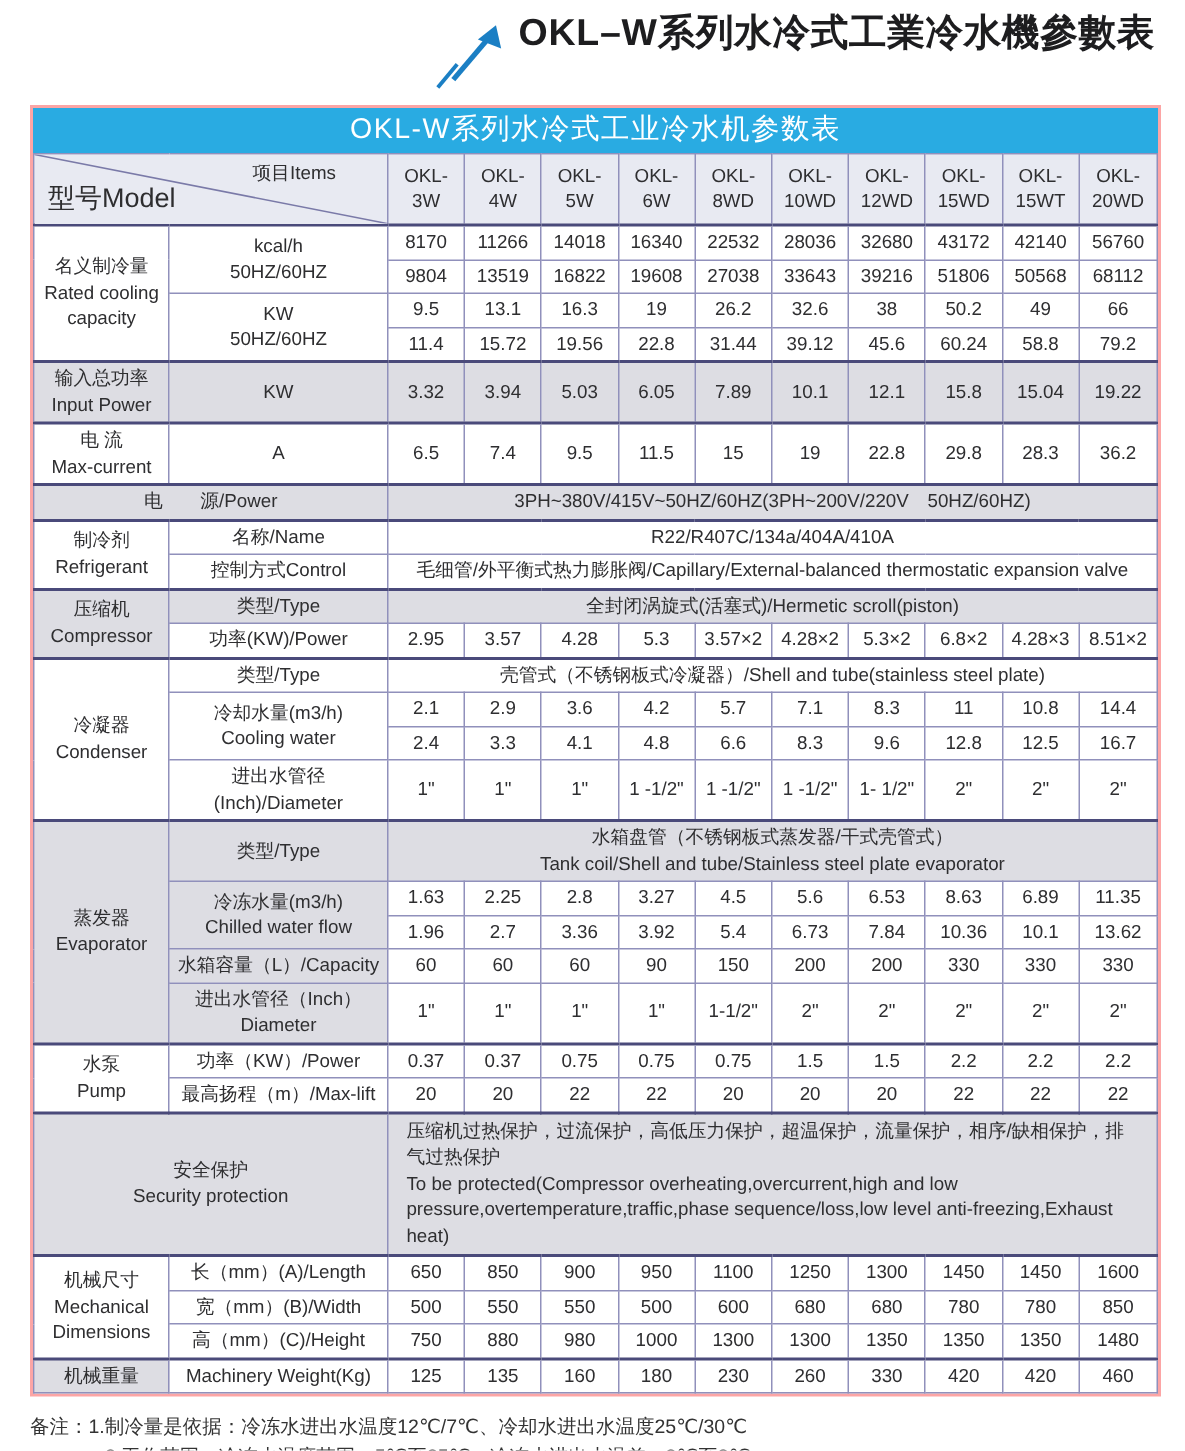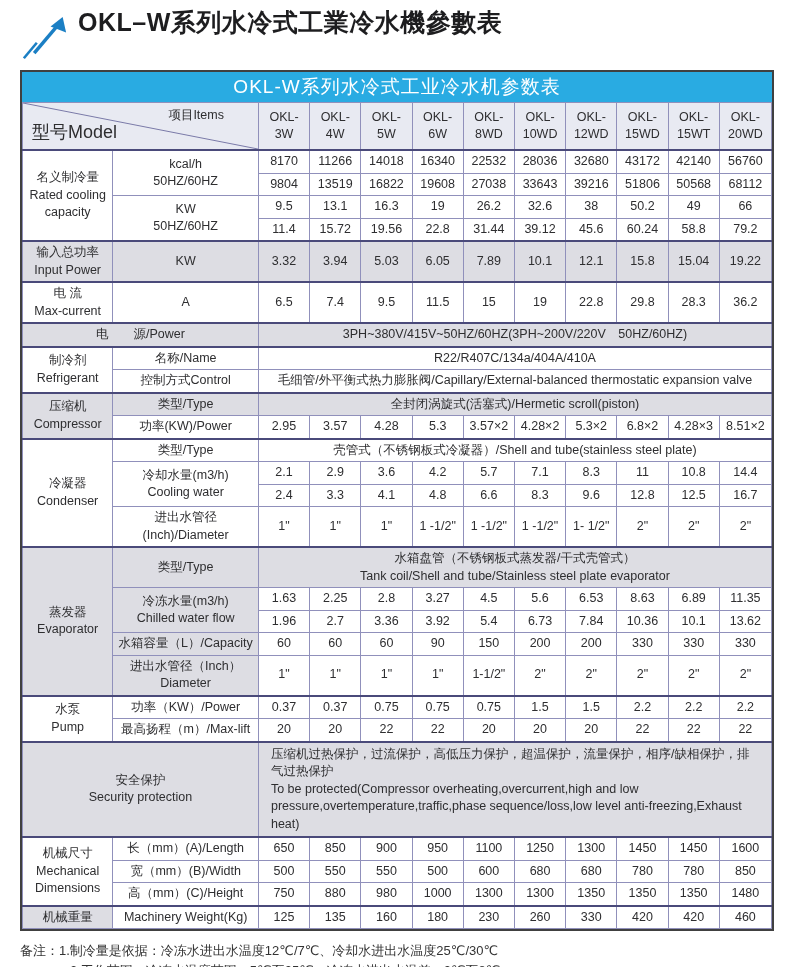--- a/index.html
+++ b/index.html
@@ -4,28 +4,28 @@
 <style>
   html,body { margin:0; padding:0; background:#ffffff; }
   body {
     width:790px; height:967px;
     font-family:"Liberation Sans","DejaVu Sans",sans-serif;
     color:#2b2b2b; overflow:hidden;
   }
   .page { position:relative; padding:6px 20px 0 20px; }
 
   
-  .head { display:flex; align-items:flex-start; margin:2px 0 10px 2px; }
+  .head { display:flex; align-items:flex-start; margin:2px 0 10px 2px;justify-content:flex-end; }
   .logo { width:52px; height:50px; margin-top:2px; flex:0 0 auto; }
   .head-text { margin-left:4px; }
   .title-zh { font-size:25px; font-weight:bold; color:#1d1d1f; line-height:1.15; letter-spacing:0.5px; }
   .title-en { font-size:16.5px; font-weight:500; color:#202022; margin-top:2px; }
 
   
-  .tframe { border:2px solid #404040; width:750px; }
+  .tframe { border:2px solid #fca5a5; width:750px; }
   .tbar {
     background:#29abe2; color:#ffffff; text-align:center;
     font-size:19px; font-weight:500; height:30px; line-height:30px;
     letter-spacing:1px;
   }
   table { border-collapse:collapse; table-layout:fixed; width:100%; }
   td, th {
     border:1px solid #9090bb;
     font-size:12.5px; font-weight:normal;
     text-align:center; vertical-align:middle;

